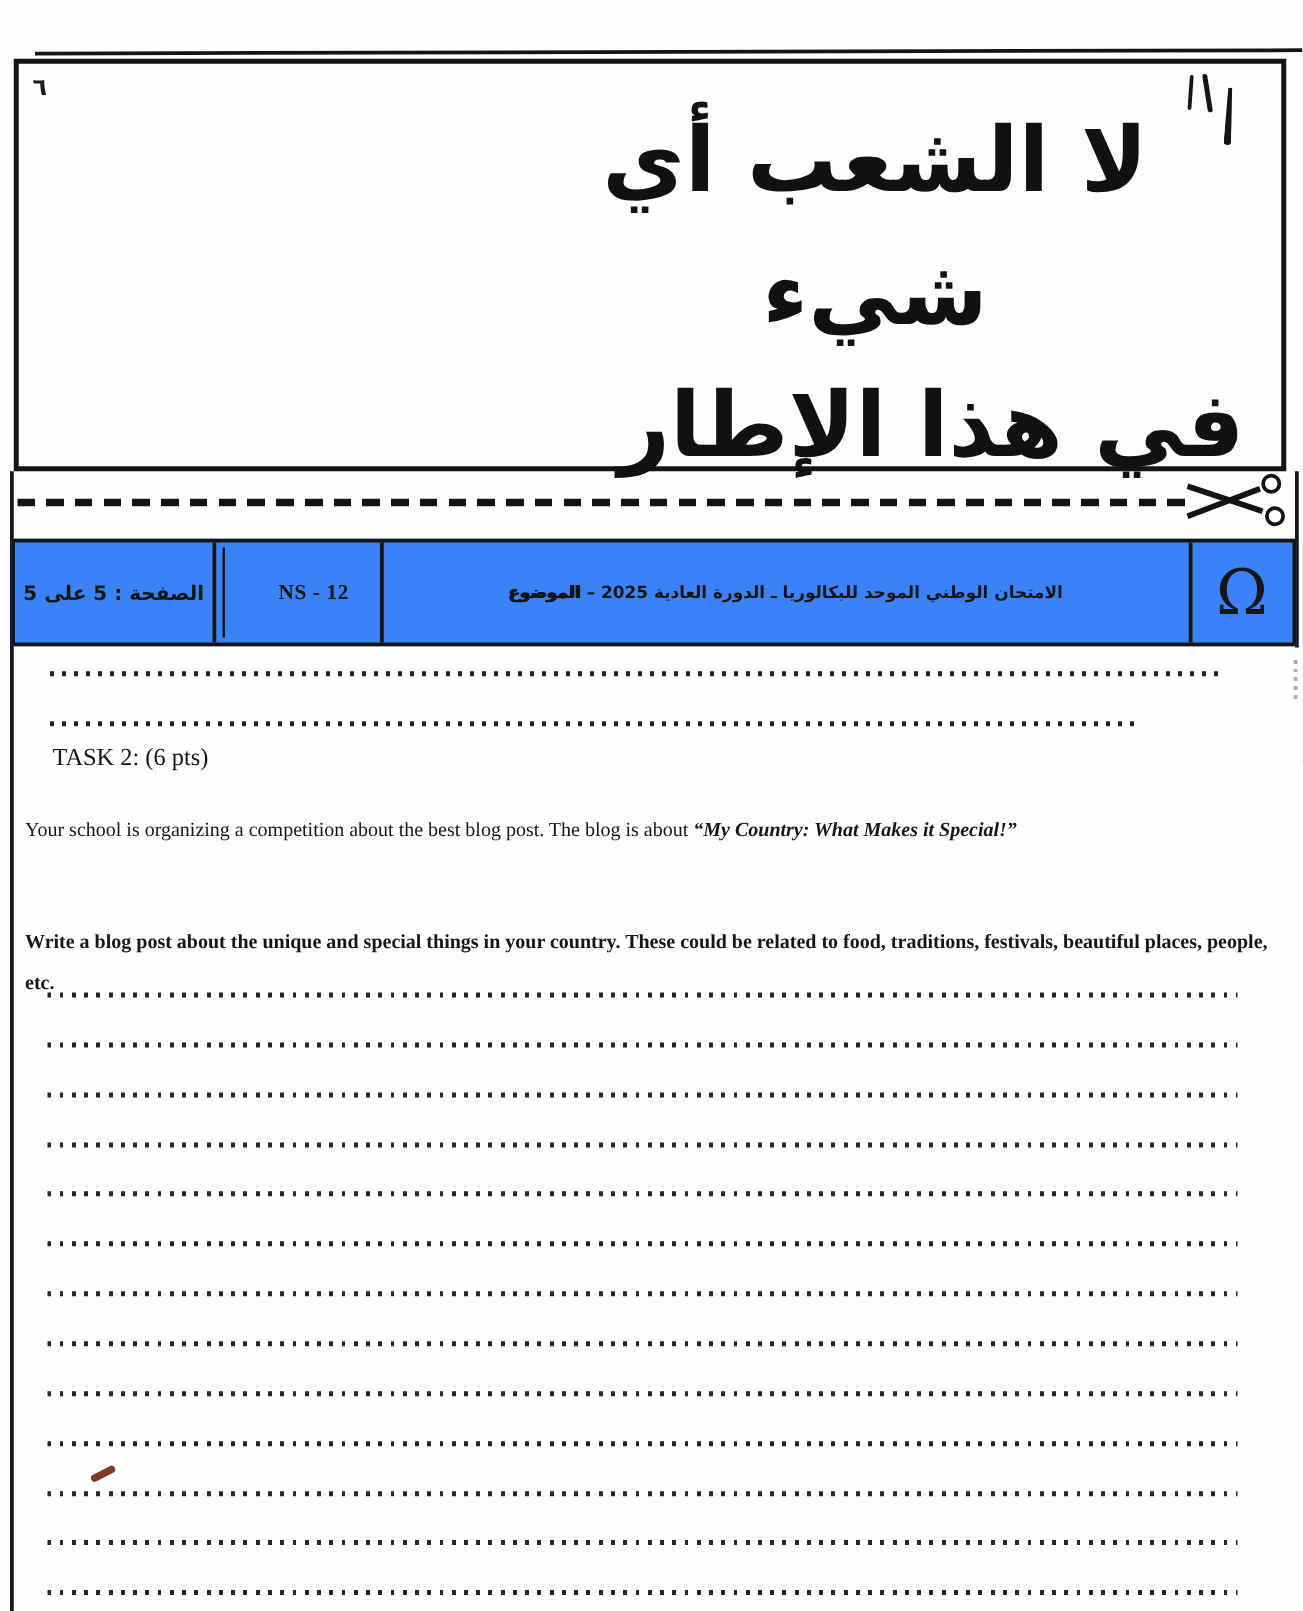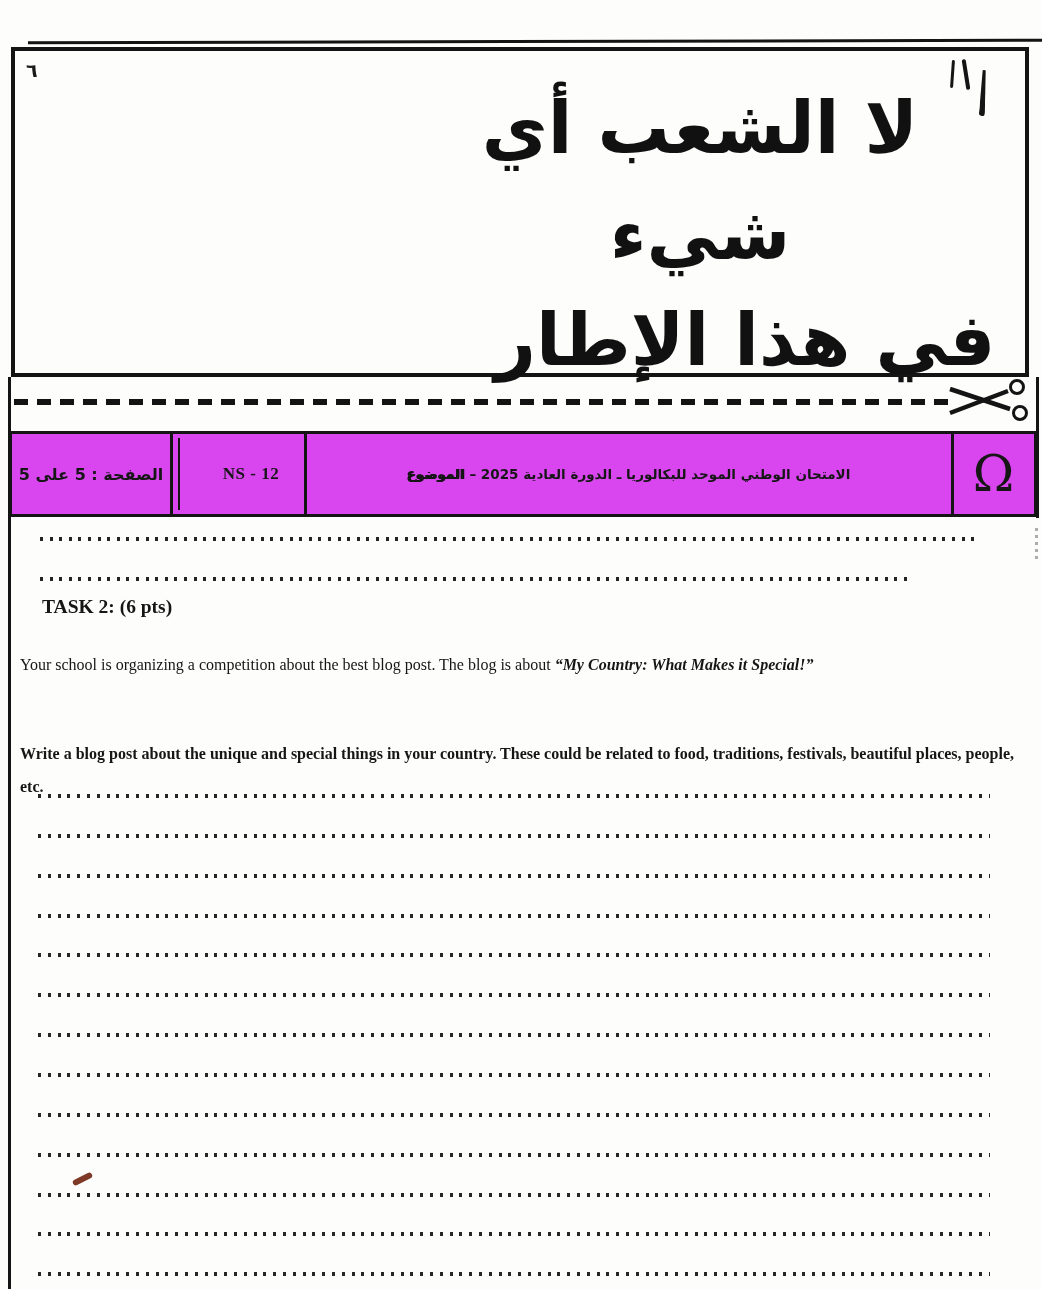--- a/index.html
+++ b/index.html
@@ -35,39 +35,39 @@
   .cut-dashes{
     position:absolute;left:14px;top:399px;width:938px;height:6px;
     background-image:repeating-linear-gradient(90deg,#131313 0 14px,transparent 14px 23px);
   }
   .scissors{position:absolute;left:946px;top:378px;width:86px;height:48px;}
   .page-right-line{position:absolute;left:1036px;top:377px;width:3px;height:141px;background:#141414;}
   .page-left-line{position:absolute;left:8px;top:377px;width:3px;height:912px;background:#141414;}
   
   .header-bar{
     position:absolute;left:9px;top:431px;width:1028px;height:86px;
-    border:3px solid #141414;box-sizing:border-box;background:#d946ef;
+    border:3px solid #141414;box-sizing:border-box;background:#3b82f6;
   }
   .vline{position:absolute;top:0;bottom:0;width:2.5px;background:#141414;}
   .vl-a{left:158px;}
   .vl-b{left:166px;top:4px;bottom:4px;width:2px;}
   .vl-c{left:292px;}
   .vl-d{left:939px;}
   .hcell{position:absolute;top:0;bottom:0;display:flex;align-items:center;justify-content:center;}
   .cell-pagenum{left:0;width:158px;direction:rtl;font-family:"DejaVu Sans",sans-serif;font-weight:bold;font-size:16px;}
   .cell-code{left:168px;width:142px;font-family:"Liberation Serif",serif;font-weight:bold;font-size:17px;letter-spacing:0.5px;}
   .cell-title{left:294px;width:645px;direction:rtl;flex-direction:row;line-height:21px;
     font-family:"DejaVu Sans",sans-serif;font-weight:bold;font-size:13.5px;text-align:center;}
   .cell-title .bold-word{font-weight:bold;text-shadow:0.6px 0 0 #111, -0.6px 0 0 #111;}
   .cell-omega{left:941px;right:0;font-family:"DejaVu Serif",serif;font-size:50px;font-weight:normal;}
   
   .leader{height:4px;background-image:repeating-linear-gradient(90deg,#242424 0 3px,transparent 3px 9.6px);position:absolute;}
   .leader-1{left:40px;top:537px;width:938px;}
   .leader-2{left:40px;top:577px;width:868px;}
-  .task-heading{position:absolute;left:42px;top:596px;font-weight:bold;font-size:19.5px;}
+  .task-heading{position:absolute;left:42px;top:596px;font-weight:normal;font-size:19.5px;}
   .para{position:absolute;left:20px;font-size:16px;line-height:34px;}
   .para-intro{top:632px;width:930px;}
   .para-intro .quote{font-weight:bold;font-style:italic;}
   .para-instruction{top:701px;width:1000px;font-weight:bold;line-height:33px;margin-top:36px;}
   .answer-lines{position:absolute;left:0;top:0;width:100%;height:100%;pointer-events:none;}
   .wline{position:absolute;left:38px;width:952px;height:4px;
     background-image:repeating-linear-gradient(90deg,#262626 0 3px,transparent 3px 9.8px);}
   .red-mark{position:absolute;left:72px;top:1176px;width:21px;height:6px;background:#7e3a27;border-radius:3px;transform:rotate(-27deg);}
   .edge-speck{position:absolute;left:1035px;top:528px;width:3px;height:34px;
     background-image:repeating-linear-gradient(180deg,#8a8a8a 0 3px,transparent 3px 7px);opacity:0.7;}

